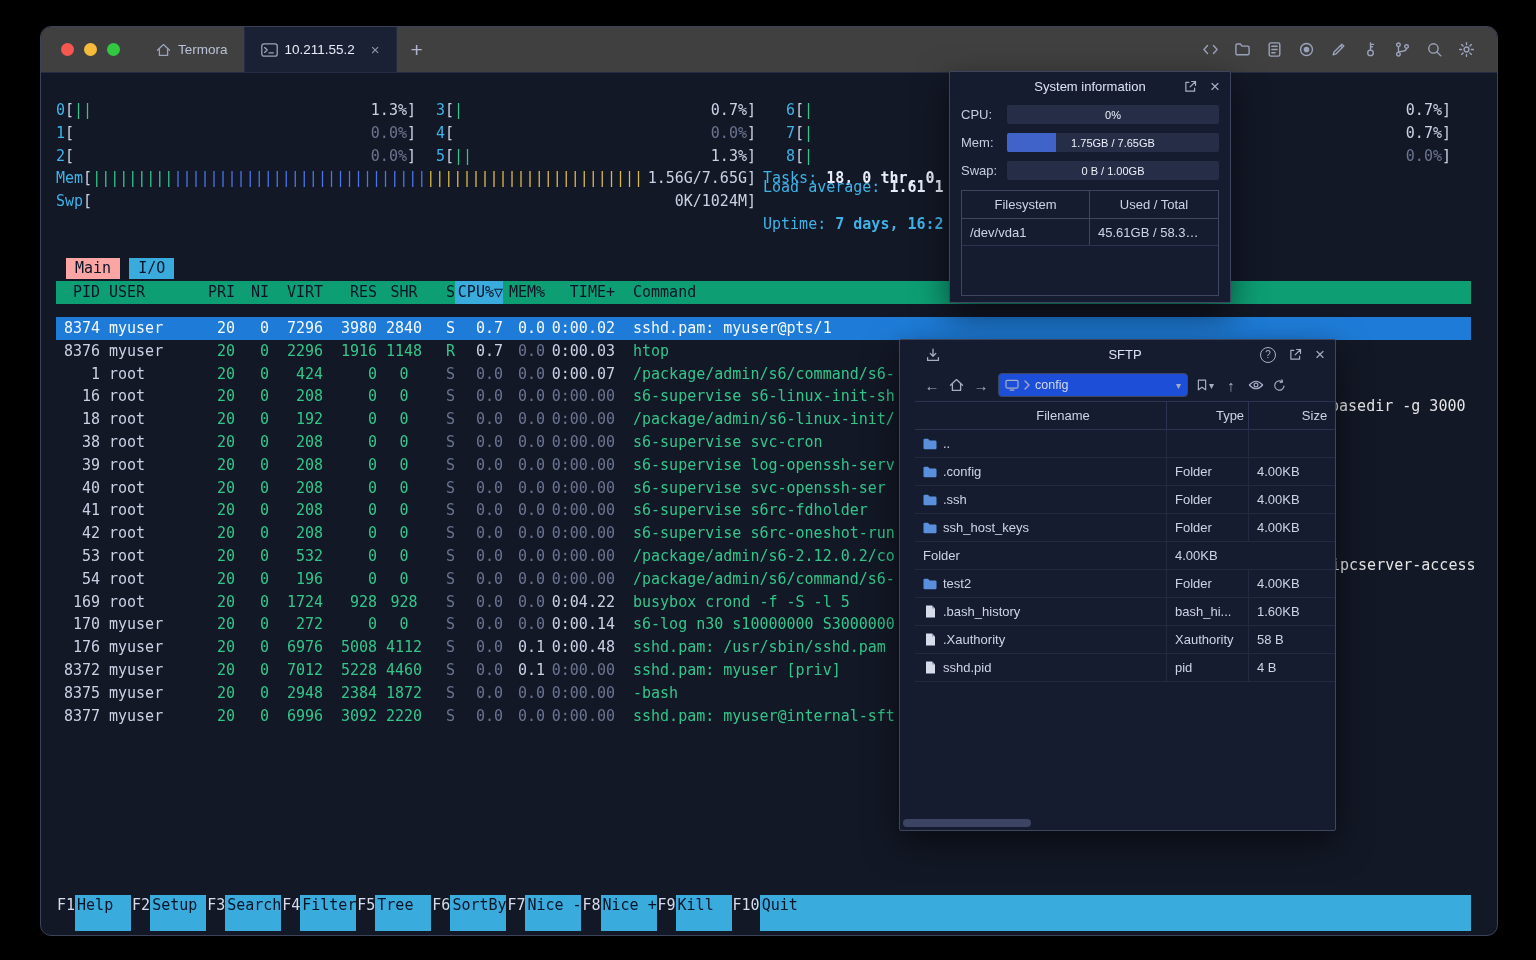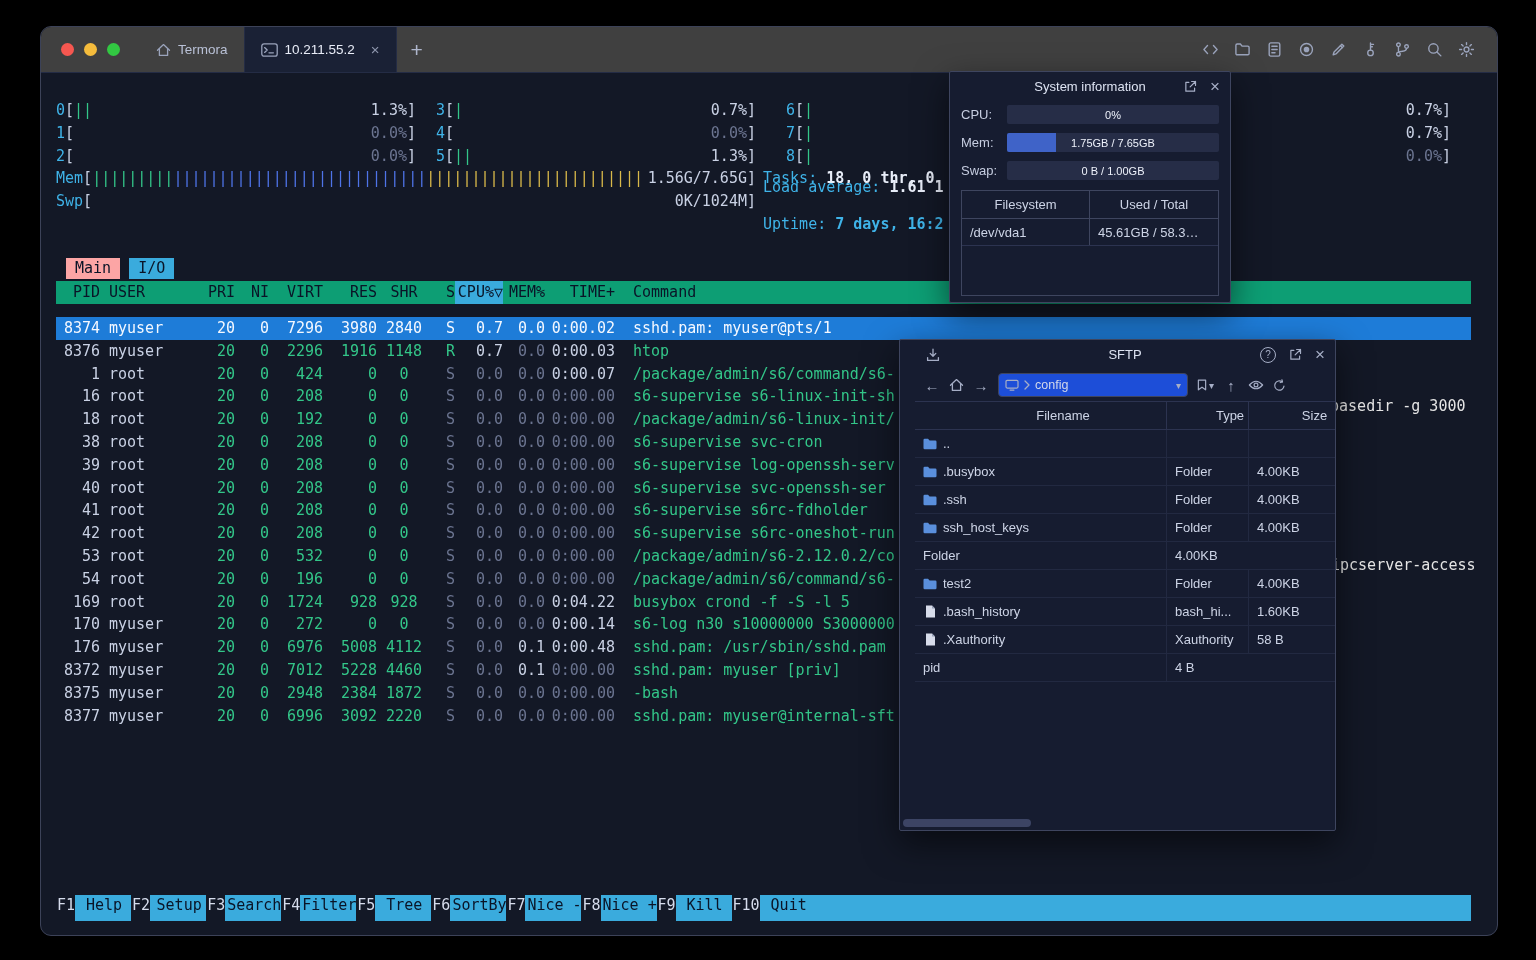--- a/index.html
+++ b/index.html
@@ -39,21 +39,21 @@
   #phead .hl{background:#3aabdd;}
   #ptable{position:absolute;left:15px;top:244px;width:1415px;}
   .prow.selected{background:#1e7cd8;}
   .prow.selected span{color:#f4f8ff !important;}
   .c-pid{width:44px;text-align:right}.c-user{width:90px;padding-left:9px}
   .c-pri{width:36px;text-align:right}.c-ni{width:34px;text-align:right}
   .c-virt{width:54px;text-align:right}.c-res{width:54px;text-align:right}
   .c-shr{width:54px;text-align:center}.c-s{width:24px;text-align:right}
   .c-cpu{width:48px;text-align:right}.c-mem{width:42px;text-align:right}
   .c-time{width:70px;text-align:right}.c-cmd{flex:1;padding-left:18px;overflow:hidden}
-  #fkeys{position:absolute;left:15px;top:822px;width:1415px;height:26px;display:flex;line-height:20px;white-space:pre;text-align:center;}
+  #fkeys{position:absolute;left:15px;top:822px;width:1415px;height:36px;display:flex;line-height:20px;white-space:pre;}
   .fnum{color:#d6dcec;padding-left:1px;}
   .flabel{width:54px;background:#3aabdd;color:#0a1427;padding-left:2px;overflow:hidden;}
   .ffill{flex:1;background:#3aabdd;}
   .frag{position:absolute;white-space:pre;height:22.8px;line-height:22.8px;color:#e5e5e5;}
   
   .panel{position:absolute;background:#161c30;border:1px solid #3e455f;border-radius:2px;
     box-shadow:0 12px 34px rgba(0,0,0,.55);z-index:10;font-size:13px;color:#cdd4e6;}
   .sysinfo{left:908px;top:44px;width:280px;height:230px;}
   .sftp{left:858px;top:312px;width:420px;height:490px;padding-left:15px;}
   .ptitle{position:relative;height:29px;display:flex;align-items:center;justify-content:center;color:#dde3f2;}
@@ -376,21 +376,21 @@
           <span class="cell"></span>
           <span class="cell"></span>
         </div>
         <div class="srow">
           <span class="cell fname">
             <span class="ficon">
               <svg width="14" height="12" viewBox="0 0 14 12">
                 <path d="M0.5 2 Q0.5 0.8 1.7 0.8 H5 L6.6 2.6 H12.3 Q13.5 2.6 13.5 3.8 V10 Q13.5 11.2 12.3 11.2 H1.7 Q0.5 11.2 0.5 10 Z" fill="#5a8fdc" stroke="none"></path>
               </svg>
             </span>
-            <span>.busybox</span>
+            <span>.config</span>
           </span>
           <span class="cell">Folder</span>
           <span class="cell">4.00KB</span>
         </div>
         <div class="srow">
           <span class="cell fname">
             <span class="ficon">
               <svg width="14" height="12" viewBox="0 0 14 12">
                 <path d="M0.5 2 Q0.5 0.8 1.7 0.8 H5 L6.6 2.6 H12.3 Q13.5 2.6 13.5 3.8 V10 Q13.5 11.2 12.3 11.2 H1.7 Q0.5 11.2 0.5 10 Z" fill="#5a8fdc" stroke="none"></path>
               </svg>
@@ -448,20 +448,29 @@
                 <path d="M1 0.5 H7 L10 3.5 V12.5 H1 Z" fill="#d7dcea" stroke="none"></path>
                 <path d="M7 0.5 V3.5 H10 Z" fill="#98a1b8" stroke="none"></path>
               </svg>
             </span>
             <span>.Xauthority</span>
           </span>
           <span class="cell">Xauthority</span>
           <span class="cell">58 B</span>
         </div>
         <div class="srow">
+          <span class="cell fname">
+            <span class="ficon">
+              <svg width="11" height="13" viewBox="0 0 11 13">
+                <path d="M1 0.5 H7 L10 3.5 V12.5 H1 Z" fill="#d7dcea" stroke="none"></path>
+                <path d="M7 0.5 V3.5 H10 Z" fill="#98a1b8" stroke="none"></path>
+              </svg>
+            </span>
+            <span>sshd.pid</span>
+          </span>
           <span class="cell">pid</span>
           <span class="cell">4 B</span>
         </div>
       </div>
     <div class="hscroll">
         <div class="thumb"></div>
       </div>
   </div>
 
 </div>

